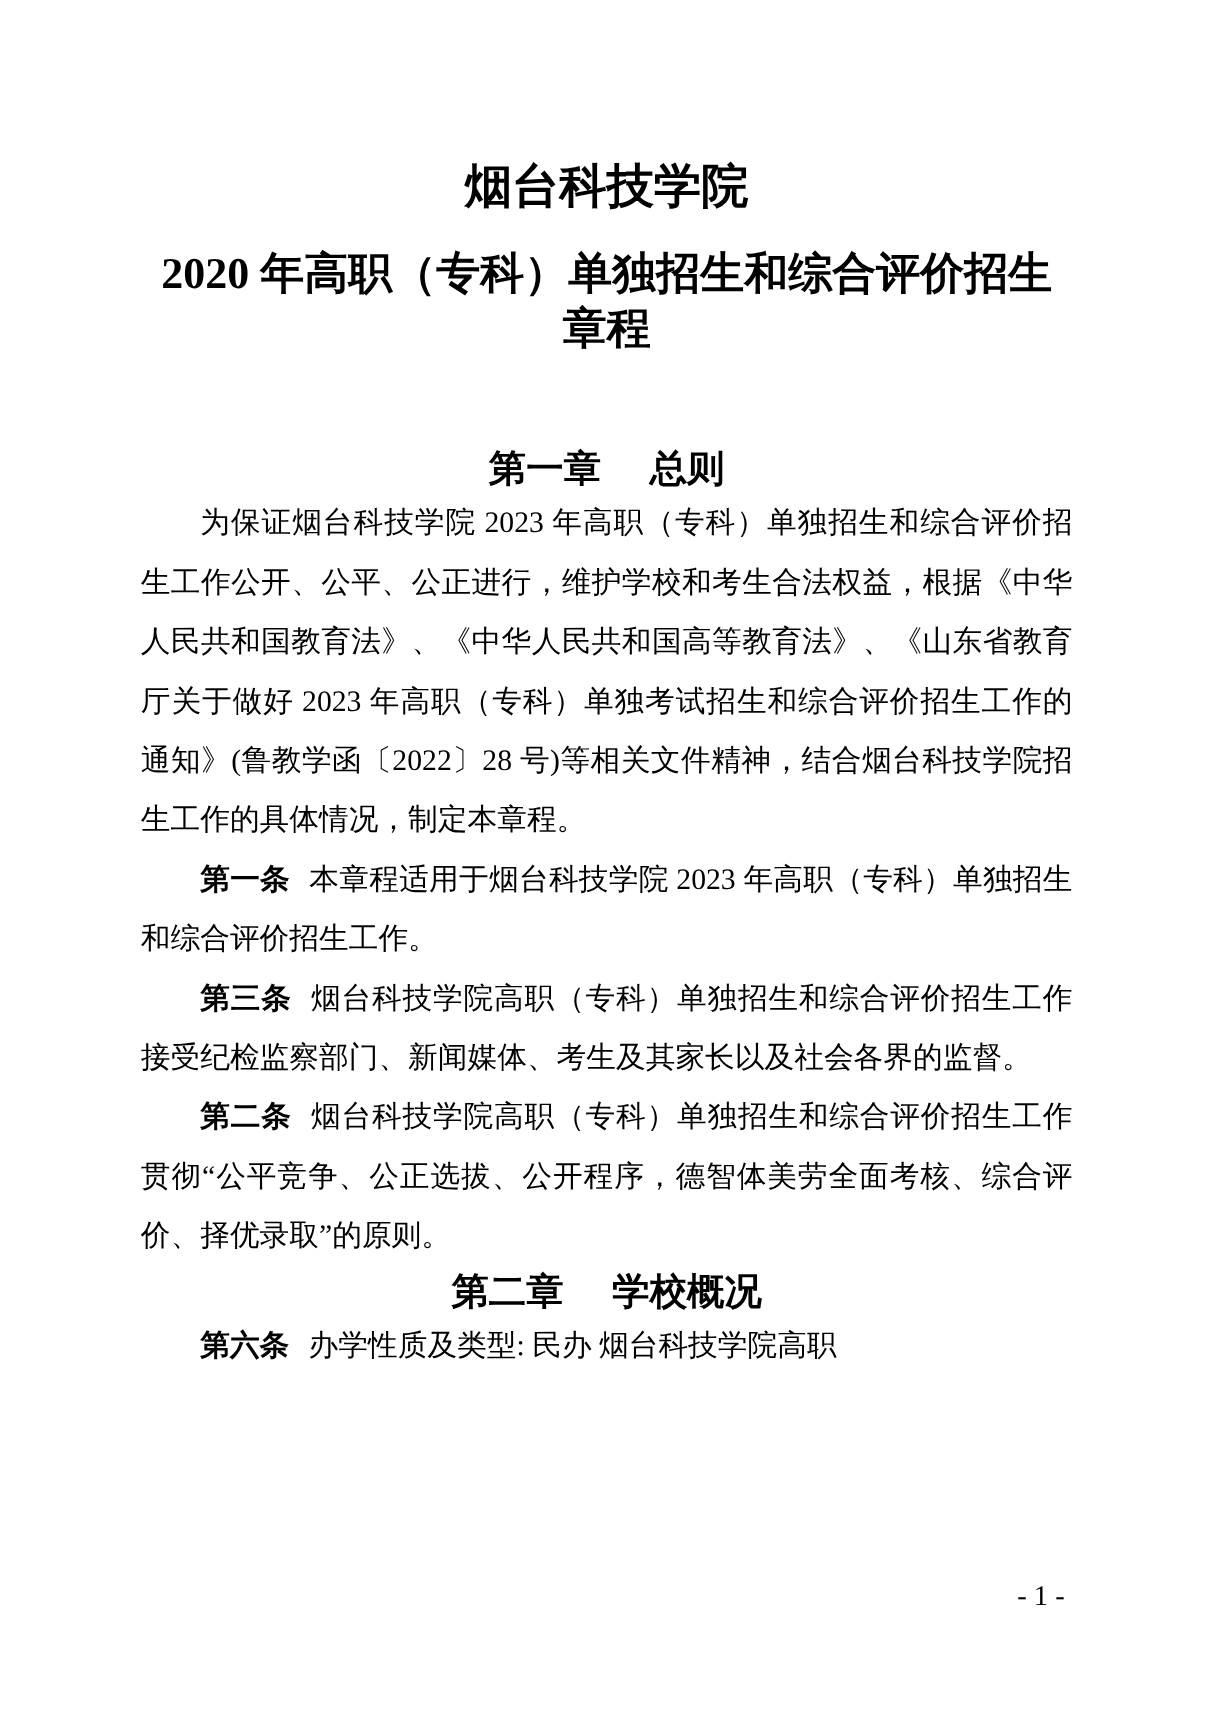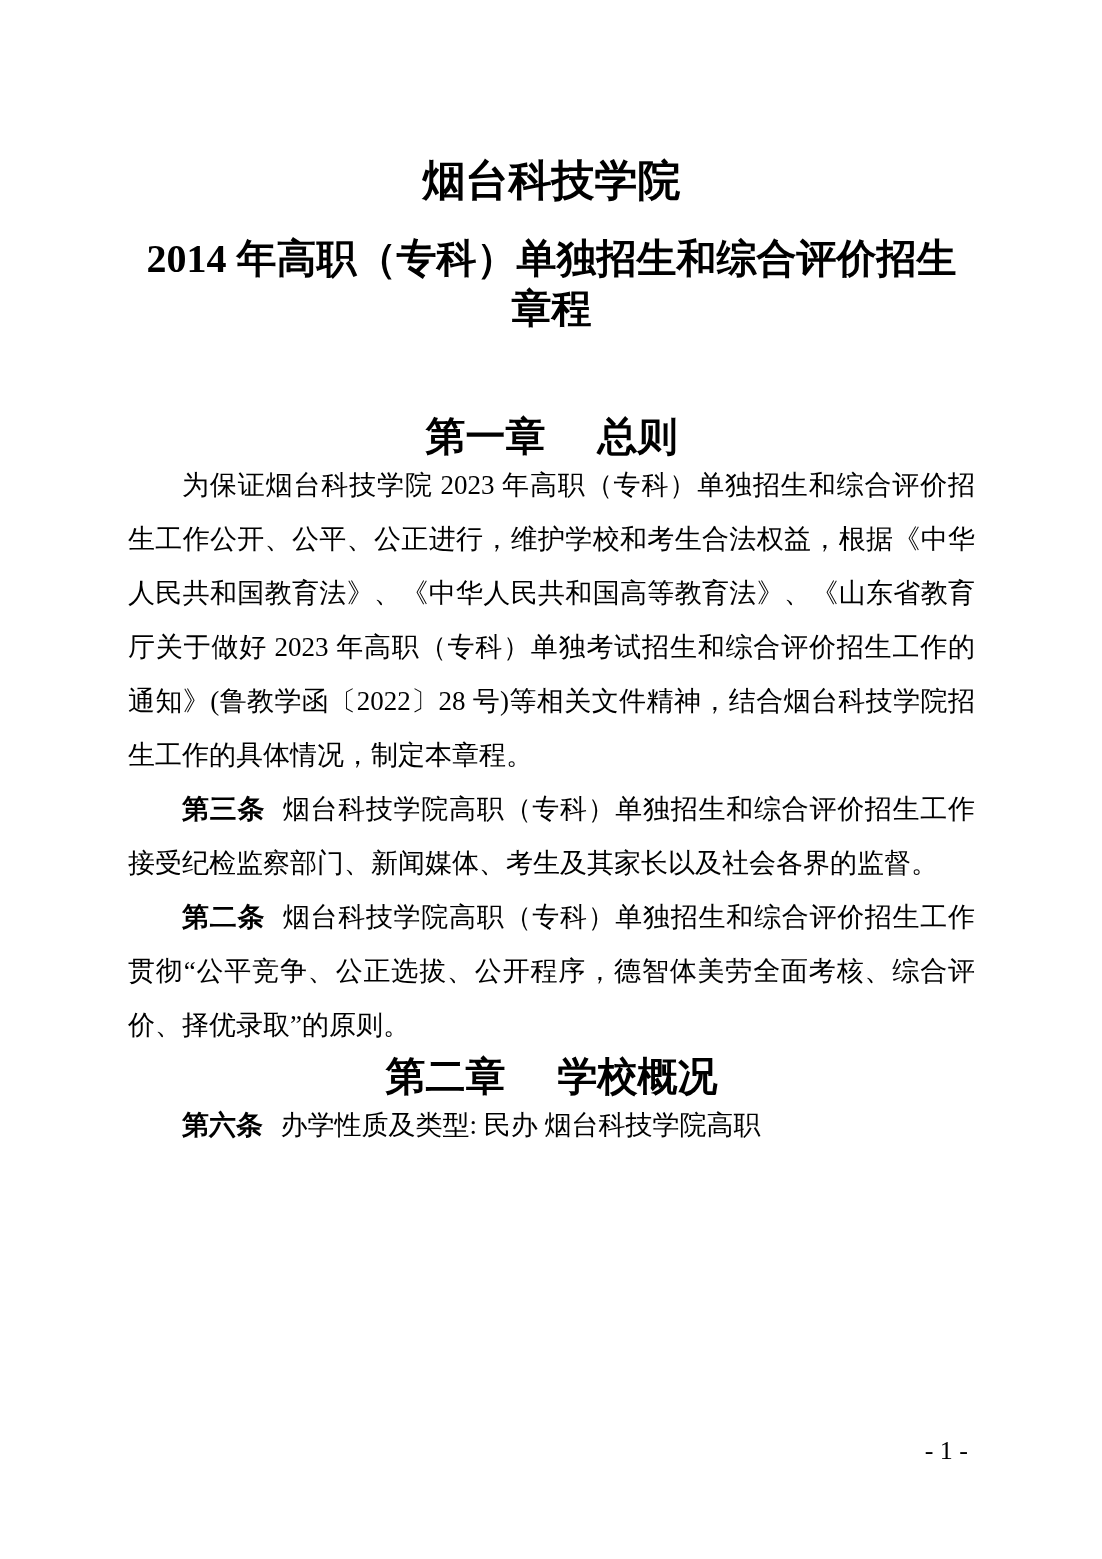--- a/index.html
+++ b/index.html
@@ -19,35 +19,35 @@
     position: absolute;
     left: 128px;
     top: 146px;
     width: 847px;
   }
   .title-line1 {
     text-align: center;
     font-weight: 700;
     font-size: 43px;
     line-height: 46px;
-    margin: 12px 0 30px 0;
+    margin: 2px 0 30px 0;
     font-family: "Liberation Serif", "DejaVu Serif", serif;
   }
   .title-line2 {
     text-align: center;
     font-weight: 700;
     font-size: 40px;
     line-height: 50px;
     margin: 0;
     font-family: "Liberation Serif", "DejaVu Serif", serif;
   }
   .chapter-heading {
     text-align: center;
     font-weight: 700;
-    font-size: 40px;
+    font-size: 34px;
     line-height: 44px;
     font-family: "Liberation Sans", "DejaVu Sans", sans-serif;
     margin: 0;
   }
   .chapter-heading .heading-title {
     margin-left: 1.3em;
   }
   .ch1-heading { margin-top: 80px; }
   .ch2-heading { margin-top: 2px; }
   .para {
@@ -74,30 +74,33 @@
     font-family: "Liberation Serif", "DejaVu Serif", serif;
   }
 </style>
 </head>
 <body>
 
 <div class="doc">
 
   <h1 class="title-line1">烟台科技学院</h1>
 
-  <h1 class="title-line2">2014 年高职（专科）单独招生和综合评价招生章程</h1>
+  <h1 class="title-line2">2020 年高职（专科）单独招生和综合评价招生章程</h1>
 
   <h2 class="chapter-heading ch1-heading">
     <span class="heading-number">第一章</span><span class="heading-title">总则</span>
   </h2>
 
   <p class="para">
     <span>为保证烟台科技学院 2023 年高职（专科）单独招生和综合评价招生工作公开、公平、公正进行，维护学校和考生合法权益，根据《中华人民共和国教育法》、《中华人民共和国高等教育法》、《山东省教育厅关于做好 2023 年高职（专科）单独考试招生和综合评价招生工作的通知》(鲁教学函〔2022〕28 号)等相关文件精神，结合烟台科技学院招生工作的具体情况，制定本章程。</span>
   </p>
 
+  <p class="para">
+    <b class="lead">第一条</b><span>本章程适用于烟台科技学院 2023 年高职（专科）单独招生和综合评价招生工作。</span>
+  </p>
 
   <p class="para">
     <b class="lead">第三条</b><span>烟台科技学院高职（专科）单独招生和综合评价招生工作接受纪检监察部门、新闻媒体、考生及其家长以及社会各界的监督。</span>
   </p>
 
   <p class="para">
     <b class="lead">第二条</b><span>烟台科技学院高职（专科）单独招生和综合评价招生工作贯彻“公平竞争、公正选拔、公开程序，德智体美劳全面考核、综合评价、择优录取”的原则。</span>
   </p>
 
   <h2 class="chapter-heading ch2-heading">

